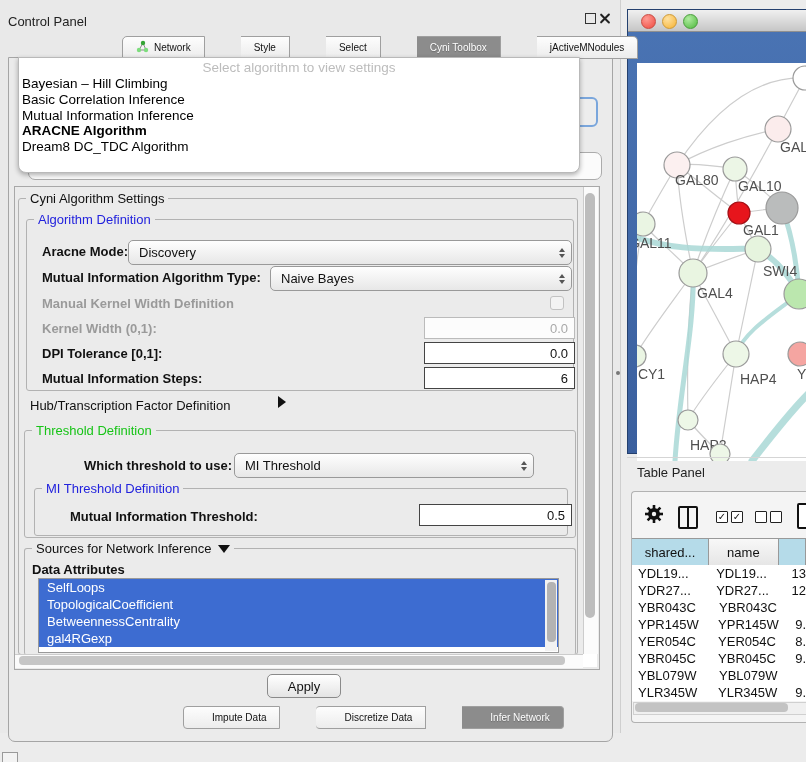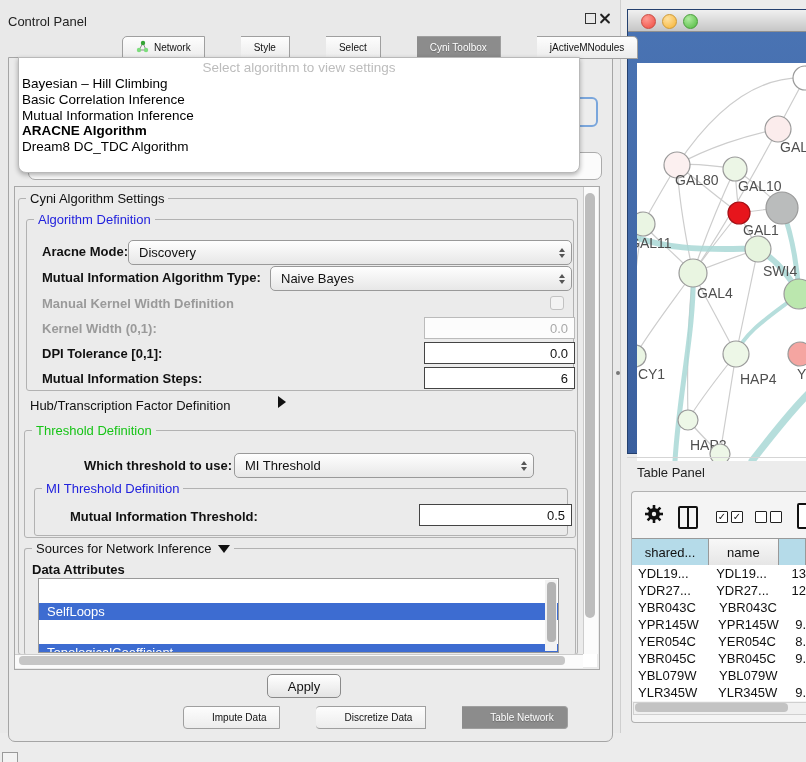--- a/index.html
+++ b/index.html
@@ -97,21 +97,21 @@
   #lbl-hub{left:30px;top:398px;}
   .tri-right{width:0;height:0;border-top:6px solid transparent;border-bottom:6px solid transparent;border-left:8px solid #111;z-index:4;}
   #hub-arrow{left:278px;top:396px;}
   .tri-down{width:0;height:0;border-left:6px solid transparent;border-right:6px solid transparent;border-top:8px solid #111;}
   #lbl-which{left:84px;top:458px;}
   #lbl-mithr{left:38px;top:509px;margin-left:32px;}
   #lbl-dataattr{left:32px;top:562px;}
 
   
   #attr-list{left:38px;top:578px;width:519px;height:73px;background:#fff;border:1px solid #999;z-index:4;overflow:hidden;}
-  #attr-list .item{height:17px;line-height:17px;color:#fff;background:#3d6cd1;padding-left:8px;font-size:13px;margin-top:24px;}
+  #attr-list .item{height:17px;line-height:17px;color:#fff;background:#3d6cd1;padding-left:8px;font-size:13px;}
   #attr-scroll{position:absolute;right:1px;top:1px;width:12px;height:71px;background:#f2f2f2;}
   #attr-thumb{position:absolute;right:1.5px;top:2px;width:9px;height:60px;background:#b3b3b3;border-radius:4px;}
 
   #apply-btn{left:267px;top:674px;width:72px;height:22px;background:linear-gradient(#ffffff,#e4e4e4);border:1px solid #8a8a8a;border-radius:5px;display:flex;align-items:center;justify-content:center;font-size:13px;z-index:4;}
 
   #divider-dot{left:616px;top:371px;width:4px;height:4px;background:#777;border-radius:2px;}
 
   
   #net-frame{left:627px;top:9px;width:179px;height:443px;background:linear-gradient(#4a74b4,#3a5f9e);border:1px solid #24406e;border-right:none;}
   #net-titlebar{left:628px;top:10px;width:178px;height:21px;background:linear-gradient(#f0f0f0,#c6c6c6);border-bottom:1px solid #909090;}
@@ -273,21 +273,21 @@
 
   <div class="abs" id="apply-btn">Apply</div>
   <div class="abs tabbar" id="bottom-tabs">
       <div class="tab">
         <span>Impute Data</span>
       </div>
       <div class="tab">
         <span>Discretize Data</span>
       </div>
       <div class="tab sel">
-        <span>Table Network</span>
+        <span>Infer Network</span>
       </div>
     </div>
 
   <div class="abs" id="algo-popup">
     <div class="ph">Select algorithm to view settings</div>
   <div class="opt">Bayesian – Hill Climbing</div>
       <div class="opt">Basic Correlation Inference</div>
       <div class="opt">Mutual Information Inference</div>
       <div class="opt b">ARACNE Algorithm</div>
       <div class="opt">Dream8 DC_TDC Algorithm</div>

